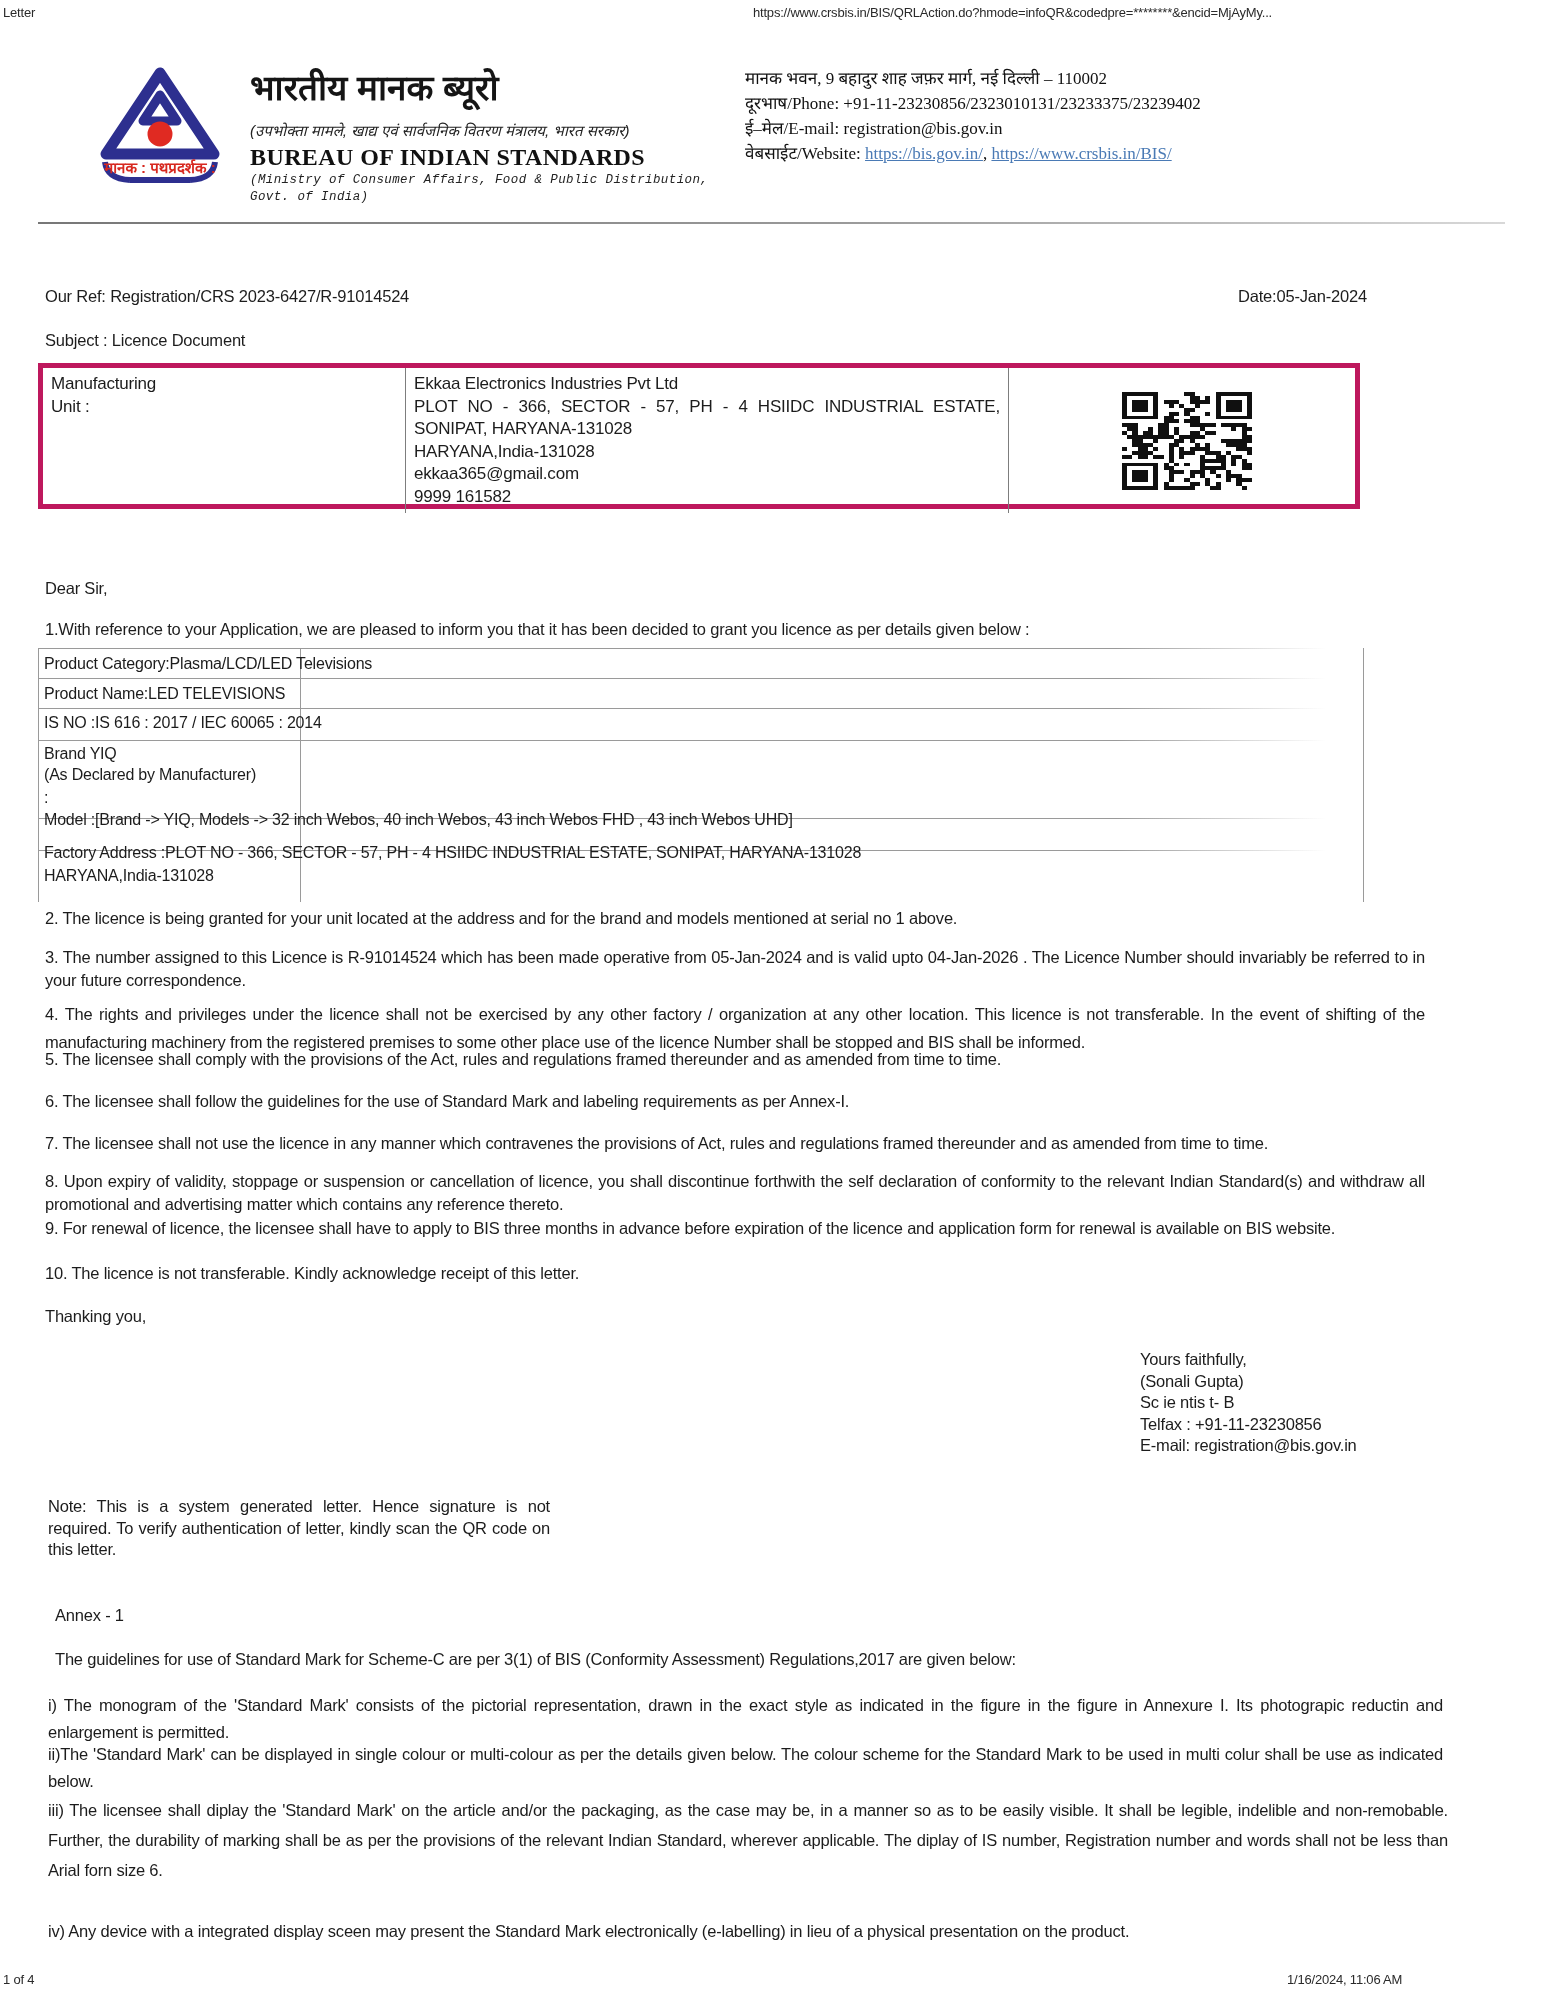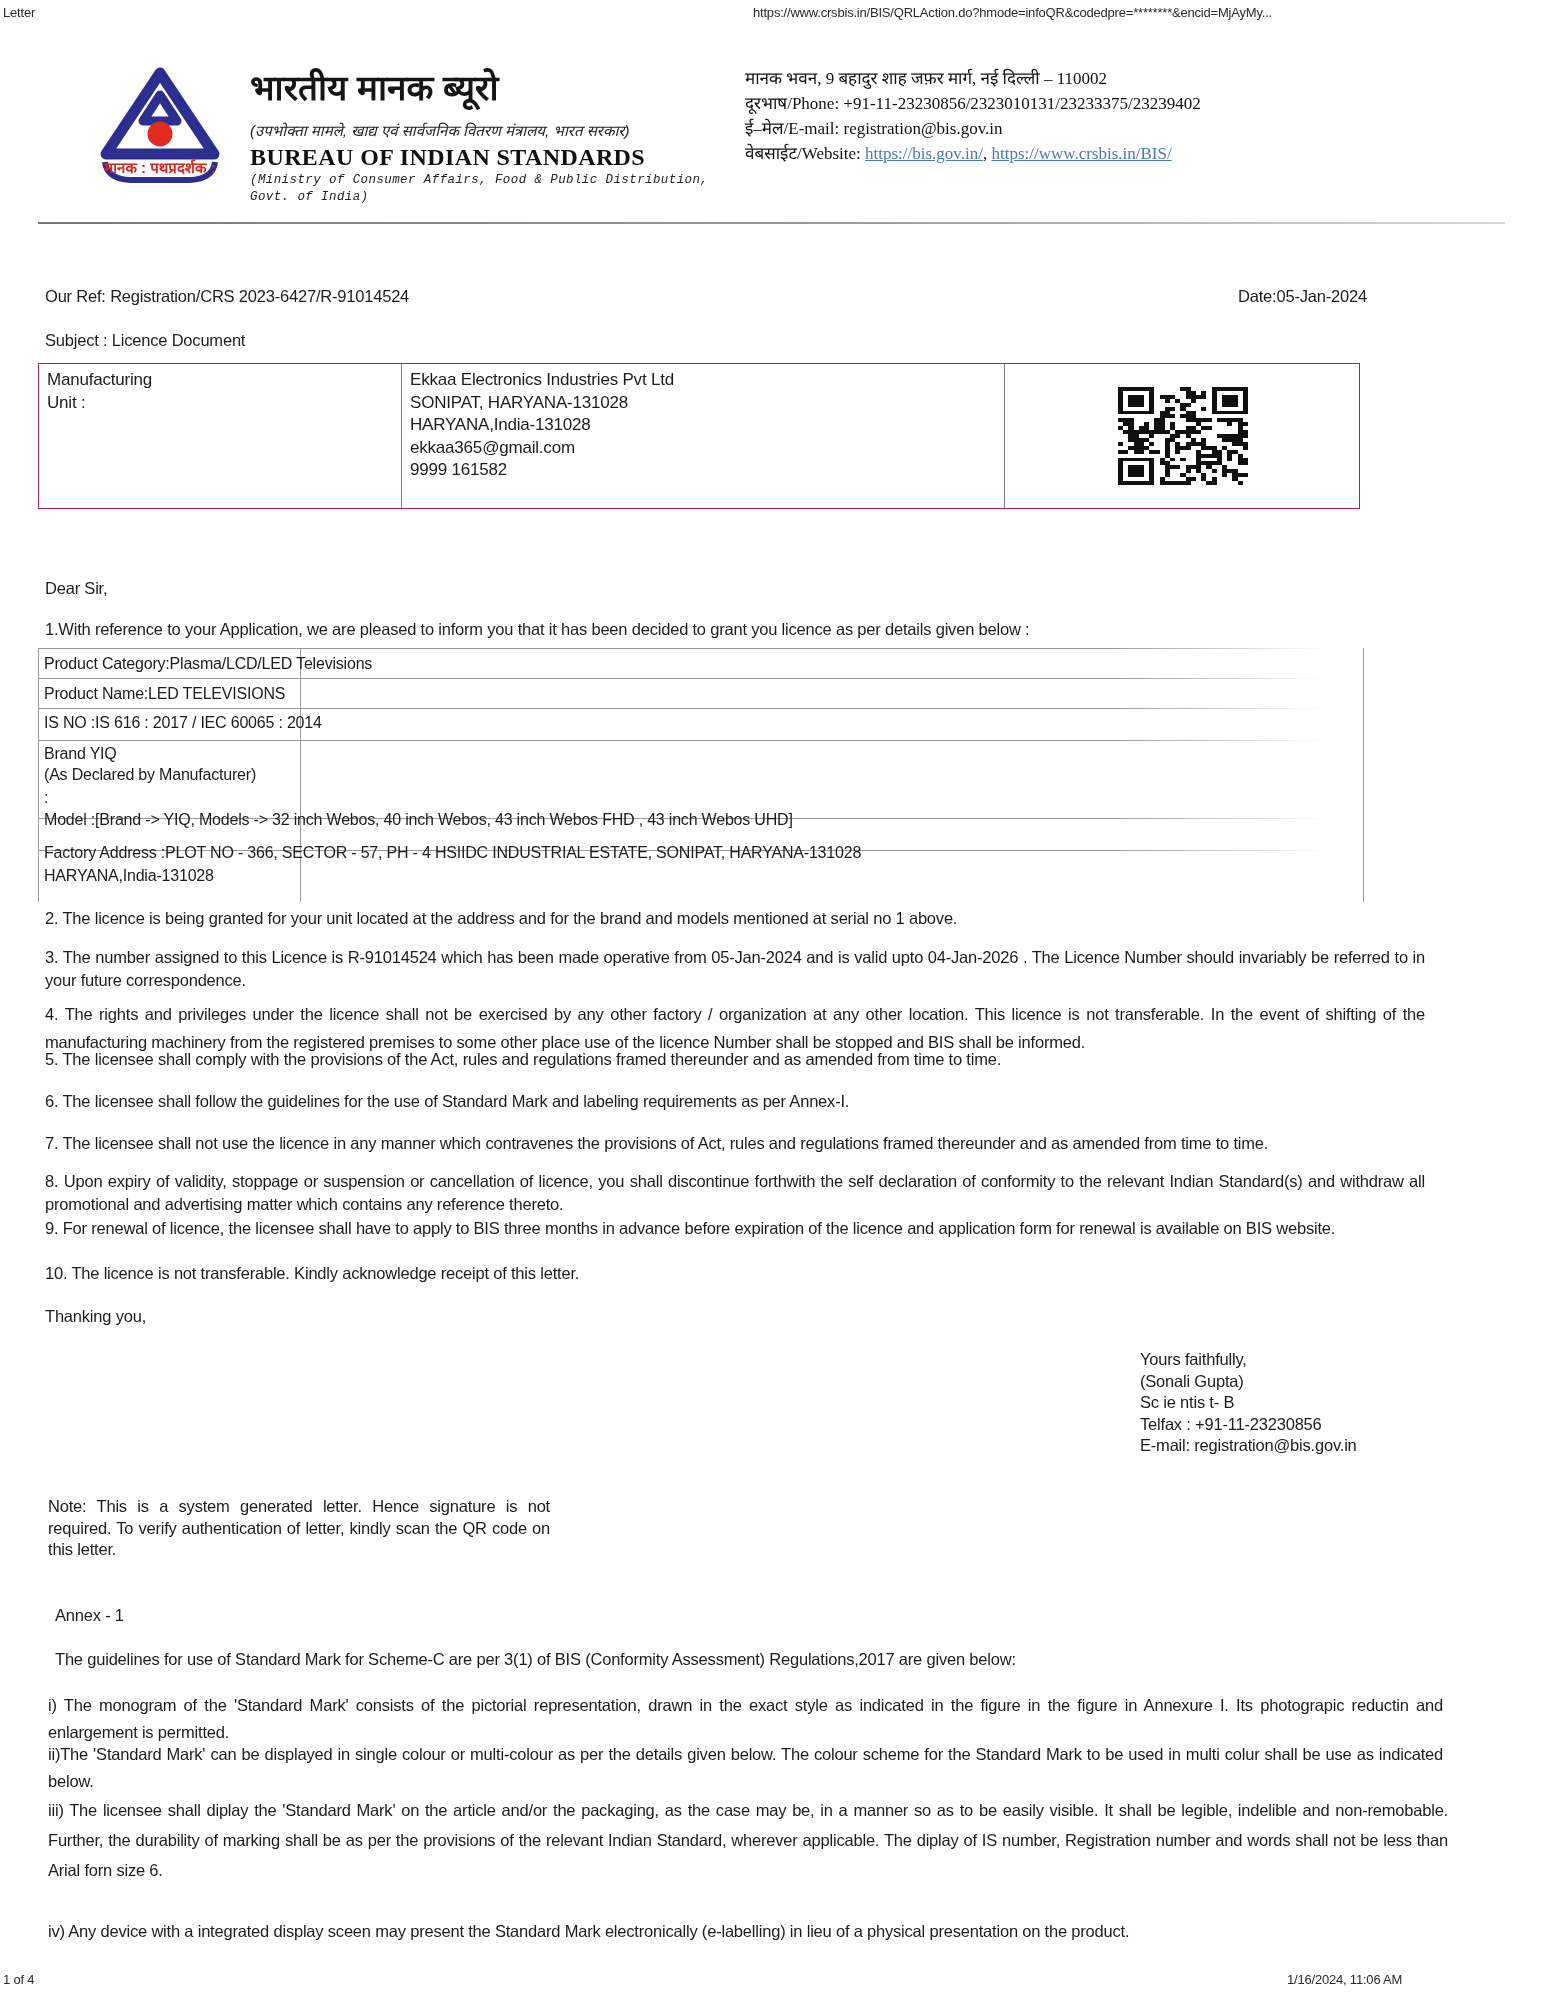--- a/index.html
+++ b/index.html
@@ -18,21 +18,21 @@
   .org-en{font-family:"Liberation Serif",serif;font-size:24px;font-weight:bold;letter-spacing:0.4px;margin-top:4px;color:#111;}
   .ministry{font-family:"Liberation Mono",monospace;font-style:italic;font-size:12.5px;line-height:15px;letter-spacing:0.4px;margin-top:2px;color:#222;}
   .lh-right{left:745px;top:66px;width:680px;}
   .addr-line{font-family:"Liberation Serif",serif;font-size:17px;line-height:25px;color:#111;white-space:nowrap;}
   a.lnk{color:#4a7ab5;text-decoration:underline;cursor:pointer;}
   .rule{left:38px;top:222px;width:1467px;height:2px;
         background:linear-gradient(to right,#777 0%,#9a9a9a 55%,#d8d8d8 100%);}
   
   .body-text{font-size:16.5px;letter-spacing:-0.2px;color:#1d1d1d;}
   
-  .mfg{left:38px;top:363px;width:1322px;height:146px;border:1px solid #be185d;display:grid;
+  .mfg{left:38px;top:363px;width:1322px;height:146px;border:5px solid #be185d;display:grid;
        grid-template-columns:362px 603px 357px;box-sizing:border-box;}
   .mfg .cell{padding:5px 8px;font-size:17px;line-height:22.5px;letter-spacing:-0.2px;box-sizing:border-box;}
   .mfg .cell+.cell{border-left:1px solid #7d7d7d;}
   .mfg .qrcell{display:flex;align-items:center;justify-content:center;}
   .justline{display:block;text-align:justify;text-align-last:justify;}
   
   .prod{left:38px;top:648px;width:1326px;height:254px;}
   .prod .vl{position:absolute;top:0;bottom:0;width:1px;background:#9a9a9a;}
   .prod .hl{position:absolute;left:0;height:1px;width:1314px;
             background:linear-gradient(to right,#9a9a9a 0%,#9a9a9a 82%,rgba(154,154,154,0) 98%);}
@@ -88,20 +88,21 @@
 <div class="abs body-text" style="left:1238px;top:287px;">Date:05-Jan-2024</div>
 <div class="abs body-text" style="left:45px;top:331px;">Subject : Licence Document</div>
 
 <div class="abs mfg">
   <div class="cell">
     <div>Manufacturing</div>
     <div>Unit :</div>
   </div>
   <div class="cell">
     <div>Ekkaa Electronics Industries Pvt Ltd</div>
+    <span class="justline">PLOT NO - 366, SECTOR - 57, PH - 4 HSIIDC INDUSTRIAL ESTATE,</span>
     <div>SONIPAT, HARYANA-131028</div>
     <div>HARYANA,India-131028</div>
     <div>ekkaa365@gmail.com</div>
     <div>9999 161582</div>
   </div>
   <div class="cell qrcell">
     <svg id="qr-svg" class="qr-svg" width="130" height="98" preserveAspectRatio="none" fill="#101010" shape-rendering="crispEdges" viewBox="0 0 25 25">
         <rect x="0" y="0" width="1" height="1"></rect>
         <rect x="1" y="0" width="1" height="1"></rect>
         <rect x="2" y="0" width="1" height="1"></rect>

